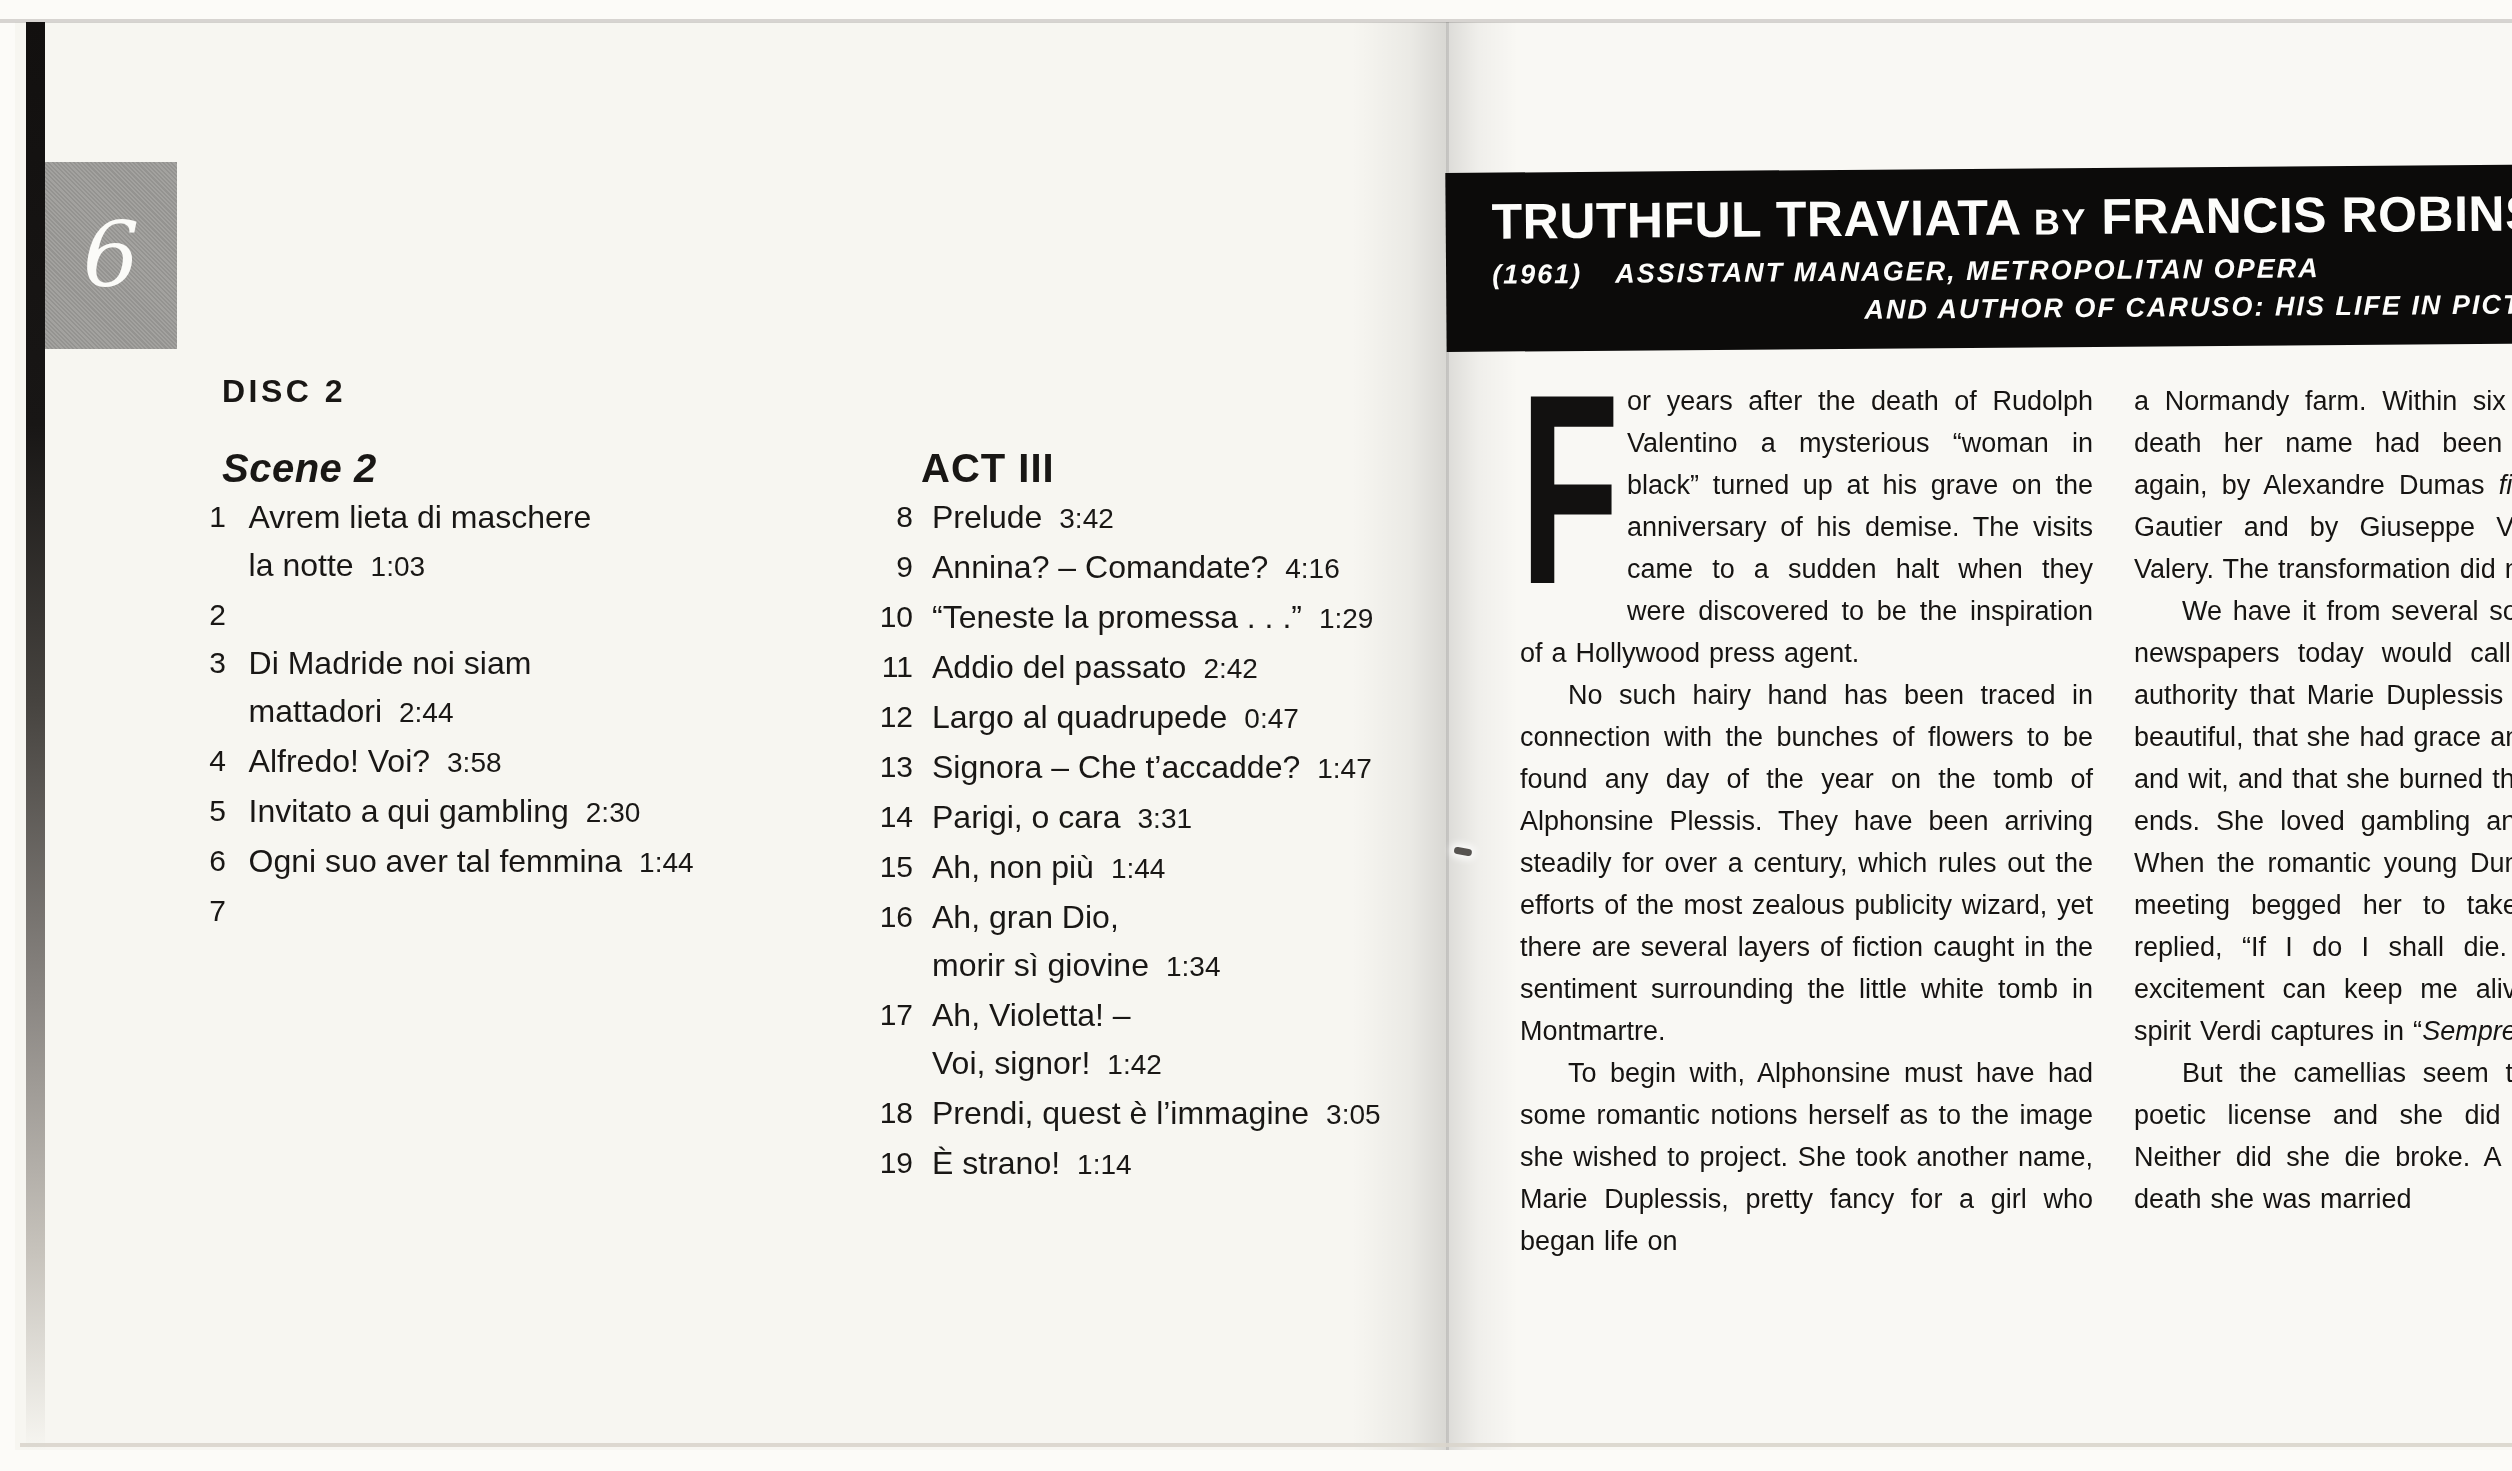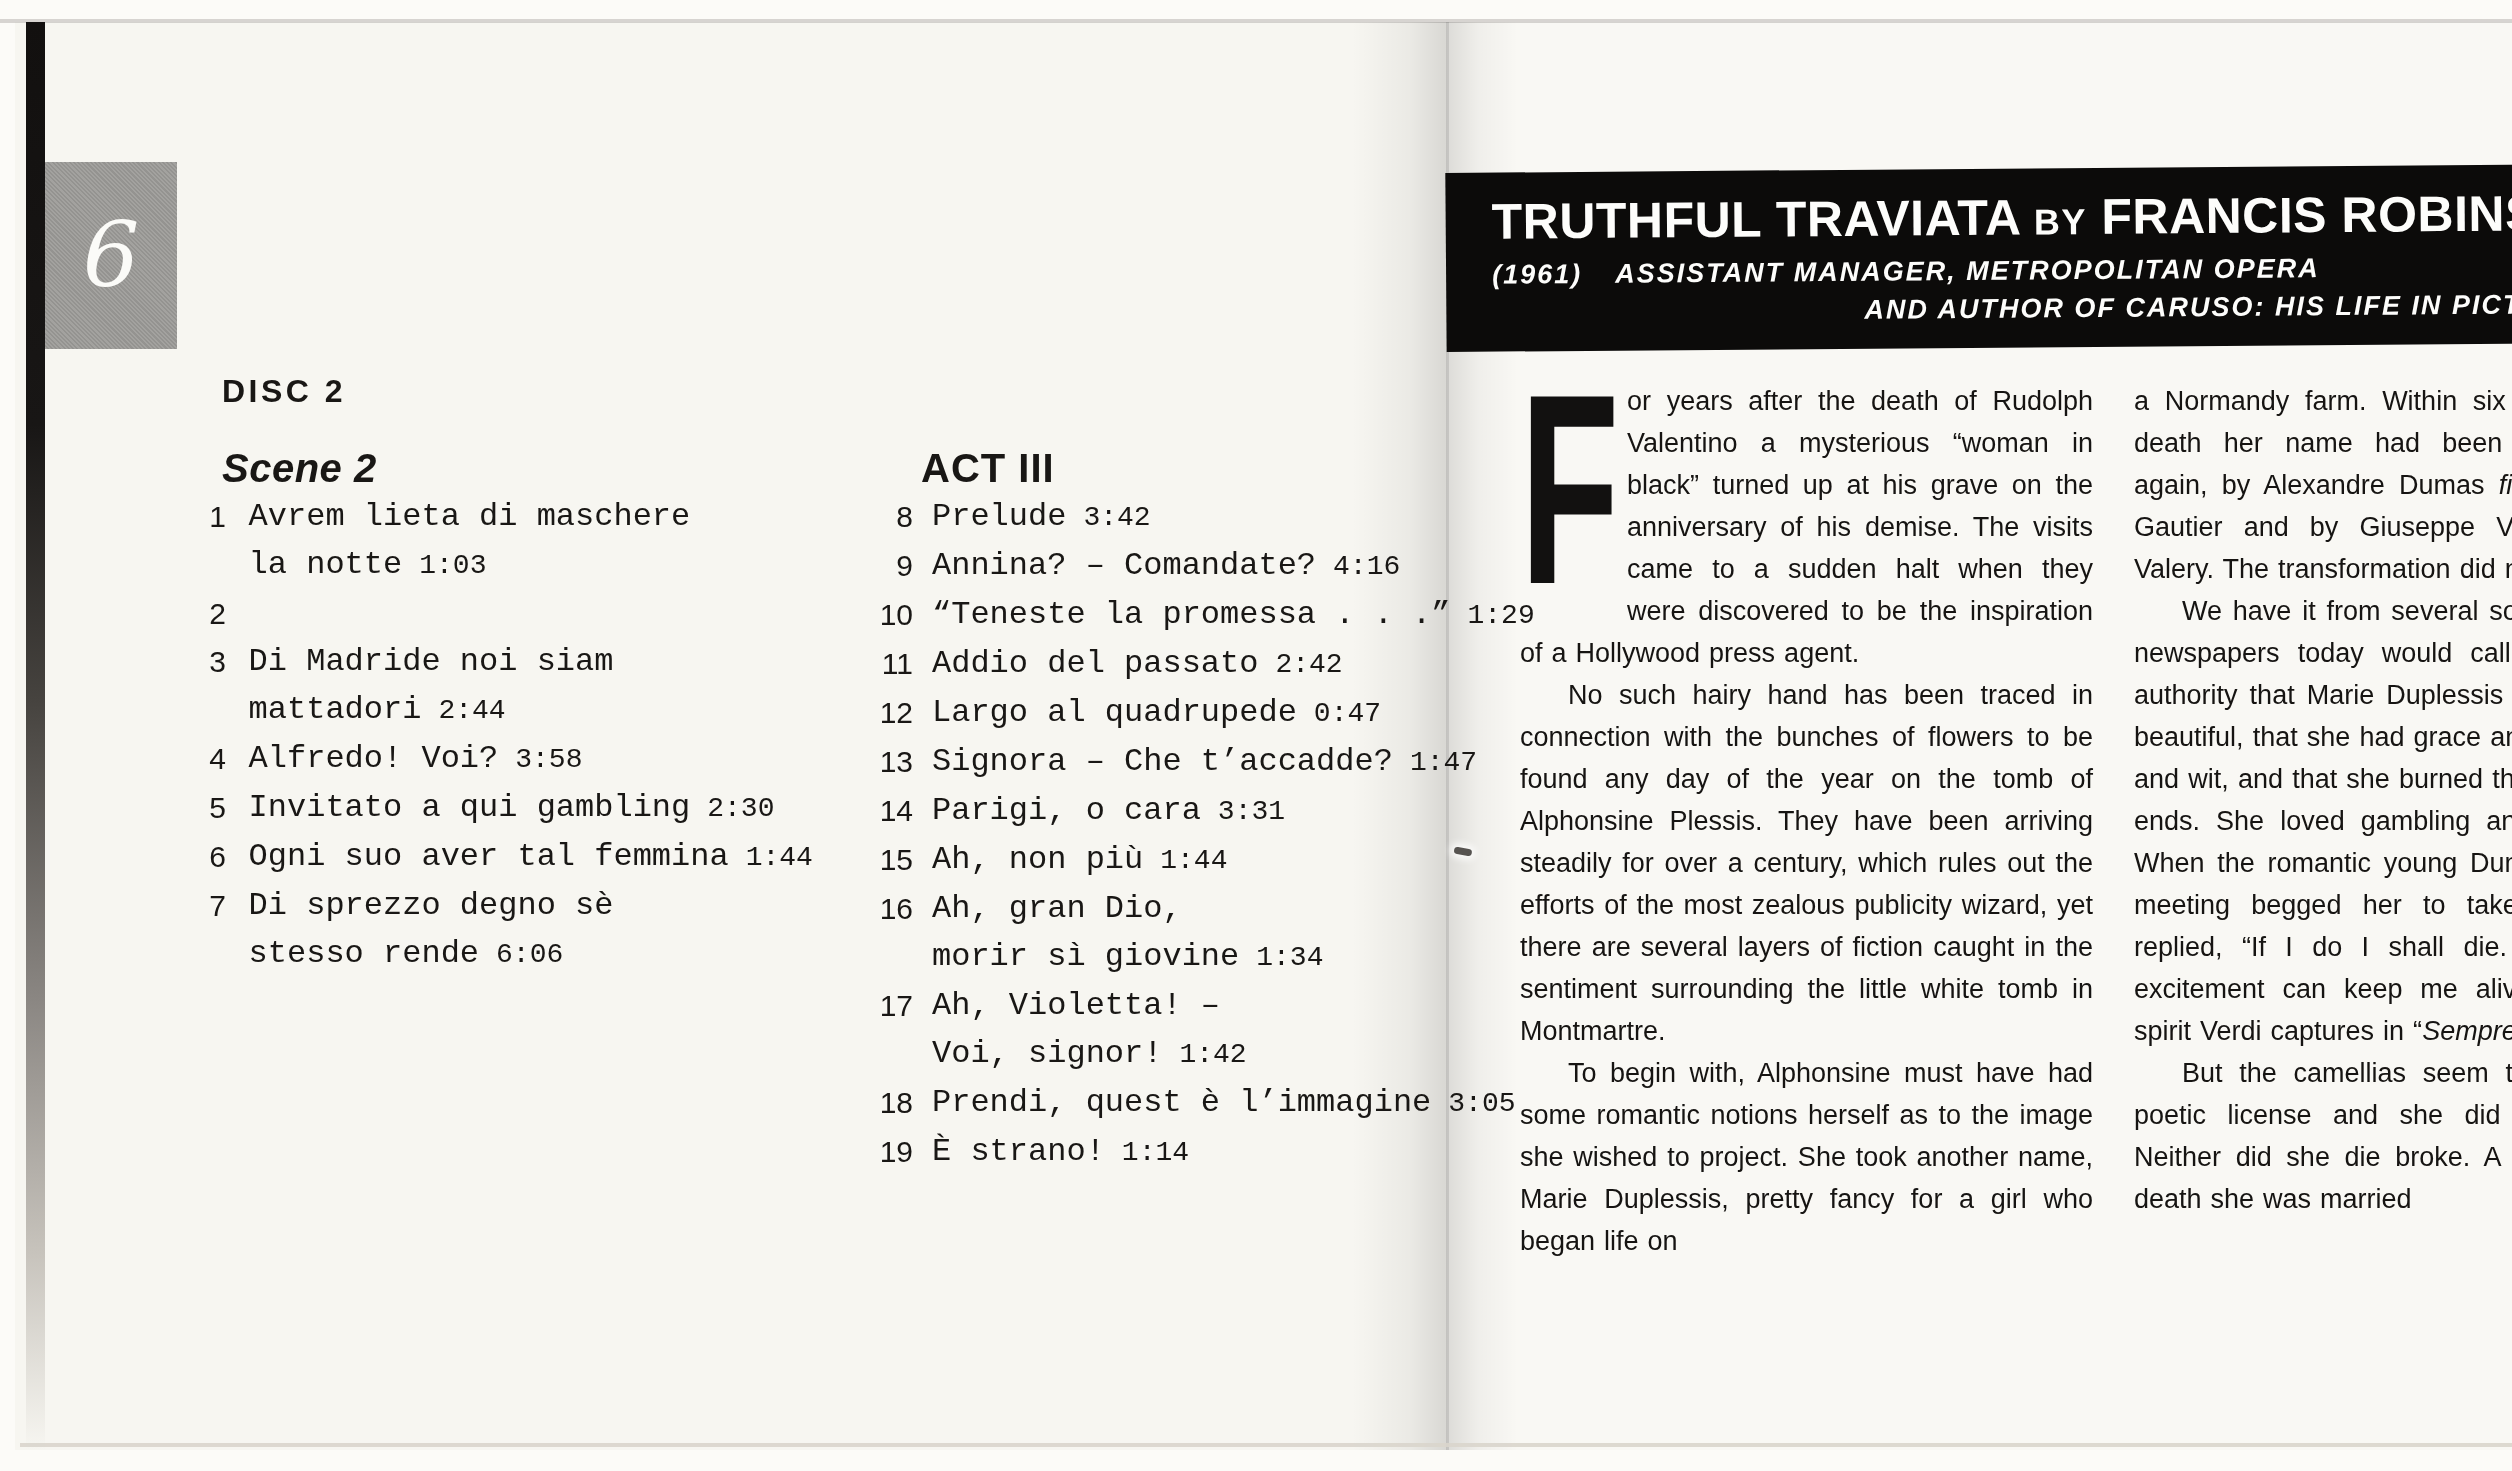--- a/index.html
+++ b/index.html
@@ -38,21 +38,21 @@
   .disc-label{position:absolute;left:222px;top:373px;font-size:32px;font-weight:700;letter-spacing:3.5px;}
   .list-heading{position:absolute;font-size:40px;font-weight:700;line-height:45px;}
   .h-scene2{left:222px;top:446px;font-style:italic;letter-spacing:0.5px;}
   .h-act3{left:921px;top:446px;letter-spacing:1px;}
   .track-list{position:absolute;}
   .list-scene2{left:166px;top:493px;width:754px;}
   .list-act3{left:849px;top:493px;width:703px;}
   .track{display:flex;align-items:flex-start;}
   .tnum{width:60px;text-align:right;font-size:30px;line-height:48px;flex:0 0 auto;}
   .list-act3 .tnum{width:64px;}
-  .tlines{margin-left:22.6px;flex:1 1 auto;font-family:Liberation Mono, monospace;}
+  .tlines{margin-left:22.6px;flex:1 1 auto;}
   .list-act3 .tlines{margin-left:19px;}
   .track-line{display:block;font-size:32px;line-height:48px;white-space:nowrap;}
   .ttime{margin-left:17px;font-size:28px;letter-spacing:0px;margin-top:36px;}
 
   
   .banner{position:absolute;left:1446px;top:173px;width:1213px;height:179px;background:#0c0b0a;
     color:#fdfdfb;transform:rotate(-0.45deg);transform-origin:left center;
     display:flex;flex-direction:column;justify-content:center;gap:5px;box-sizing:border-box;
     padding:7px 30px 8px 46px;}
   .banner-line1{font-size:50px;font-weight:700;line-height:54px;letter-spacing:0.5px;white-space:nowrap;}
@@ -124,24 +124,20 @@
         </span>
   </div>
       <div class="track">
     <span class="tnum">6</span>
     <span class="tlines">
           <span class="track-line"><span class="ttext">Ogni suo aver tal femmina</span><span class="ttime">1:44</span></span>
         </span>
   </div>
       <div class="track">
     <span class="tnum">7</span>
-    <span class="tlines">
-          <span class="track-line"><span class="ttext">Di sprezzo degno sè</span></span>
-          <span class="track-line"><span class="ttext">stesso rende</span><span class="ttime">6:06</span></span>
-        </span>
   </div>
     </div>
 
   <div class="list-heading h-act3">ACT III</div>
   <div class="track-list list-act3">
       <div class="track">
     <span class="tnum">8</span>
     <span class="tlines">
           <span class="track-line"><span class="ttext">Prelude</span><span class="ttime">3:42</span></span>
         </span>

